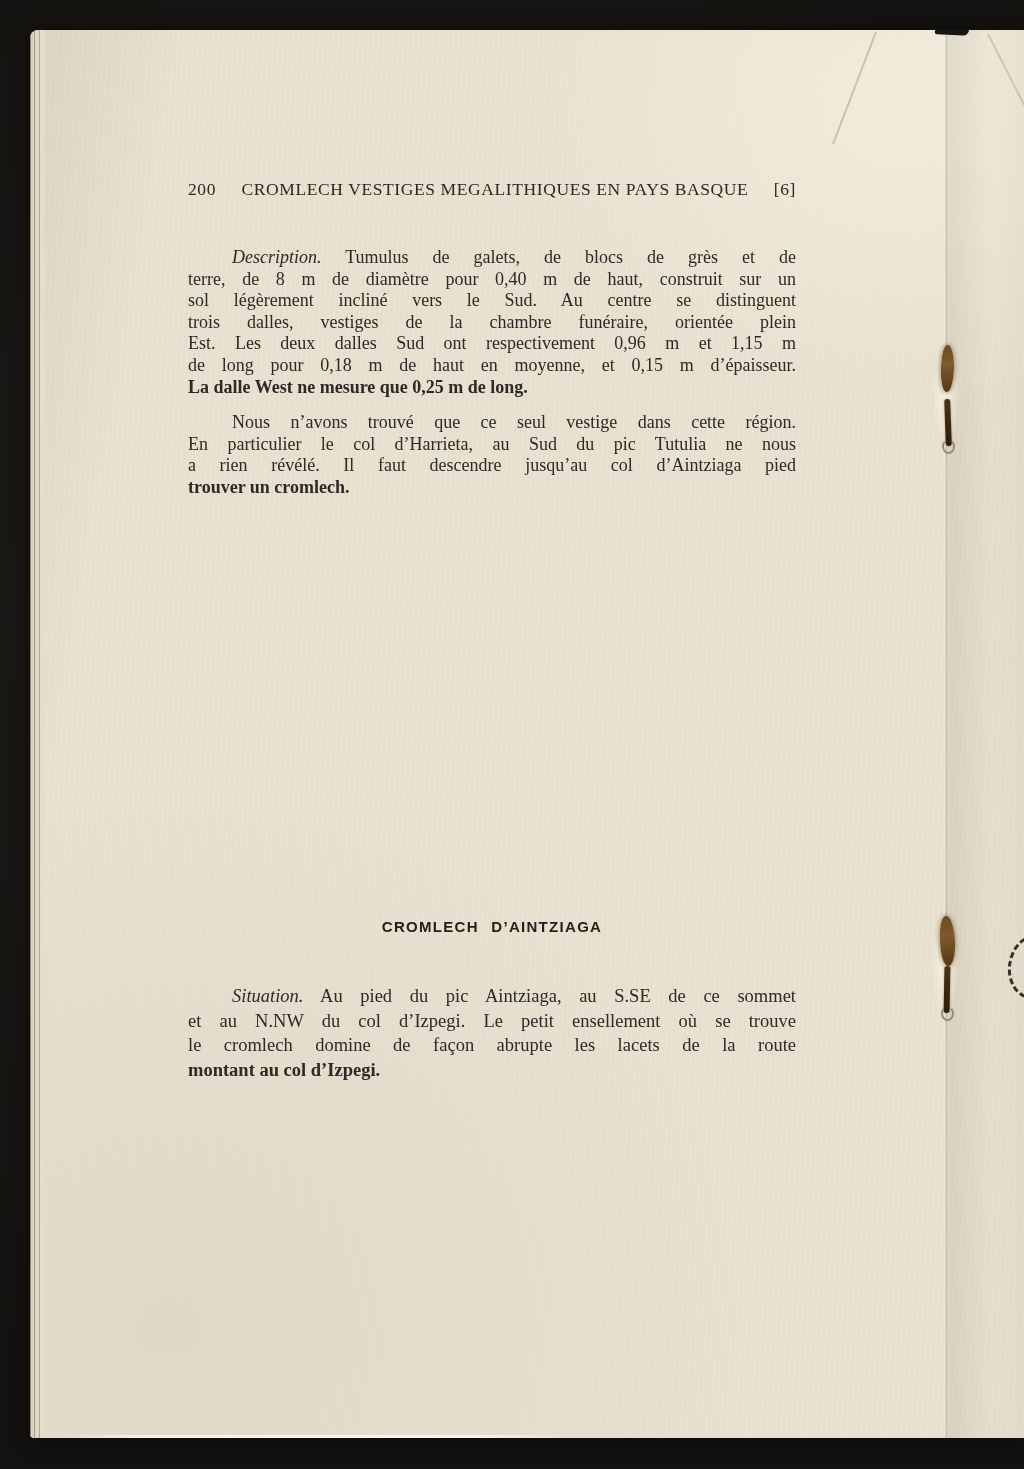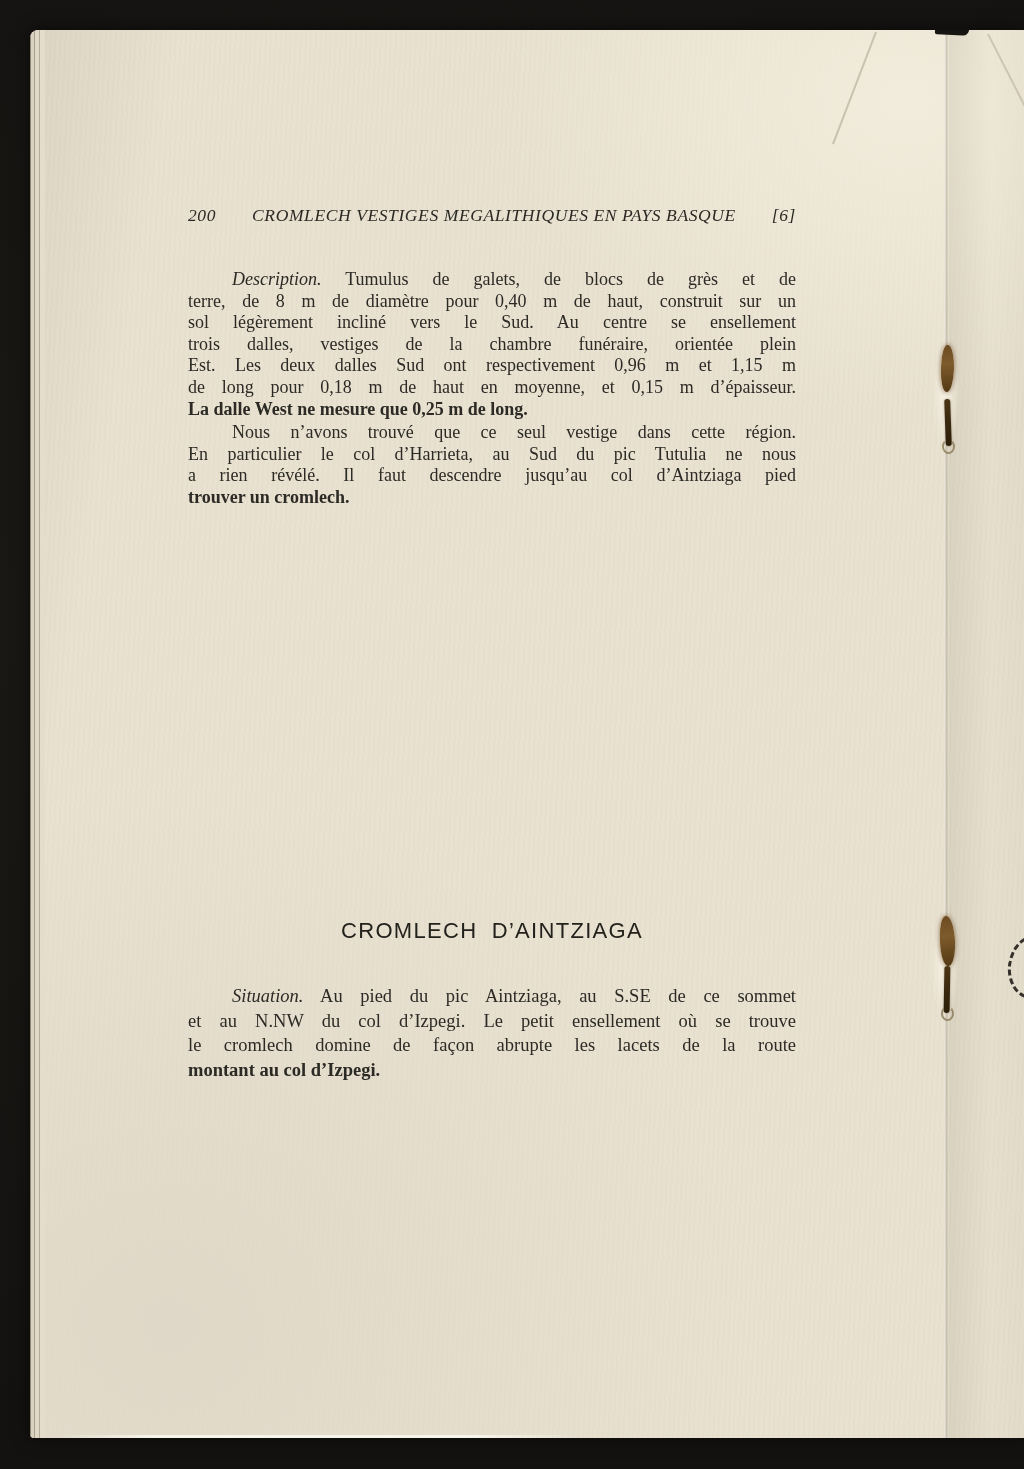--- a/index.html
+++ b/index.html
@@ -37,37 +37,37 @@
   .crease-d { position:absolute; background:rgba(130,118,95,0.35); width:2px; transform-origin:top center; }
   .d1 { left:845px; top:2px; height:120px; transform:rotate(21deg); }
   .d2 { left:957px; top:4px; height:96px; transform:rotate(-27deg); background:rgba(130,118,95,0.28); }
   .corner-notch {
     position:absolute; left:905px; top:-3px; width:34px; height:8px;
     background:#171512; transform:rotate(3deg); border-radius:0 0 6px 2px;
   }
 
   .text-col { position:absolute; left:158px; top:0; width:608px; height:100%; color:#2c2a25; }
   .header {
-    position:absolute; top:175px; left:0; width:100%;
+    position:absolute; top:149px; left:0; width:100%;
     display:flex; align-items:flex-end;
-    font-size:17.5px; letter-spacing:0.6px; color:#2b2923;font-style:italic;
+    font-size:17.5px; letter-spacing:0.6px; color:#2b2923;
   }
   .header .title { flex:1; text-align:center; }
   .para { position:absolute; left:0; width:100%; font-size:18px; line-height:21.6px; }
-  .p1 { top:217px;margin-top:22px; }
-  .p2 { top:392px; }
+  .p1 { top:217px; }
+  .p2 { top:382px; }
   .p3 { top:954px; font-size:18.5px; line-height:24.6px; }
   .line { text-align:justify; text-align-last:justify; }
   .line.last { text-align-last:auto;font-weight:bold; }
   .line.first { text-indent:44px; }
   .lead { font-style:italic; }
   .heading {
     position:absolute; top:888px; left:0; width:100%; margin:0;
     text-align:center; font-family:"Liberation Sans","DejaVu Sans",sans-serif;
-    font-weight:400; font-size:22px; letter-spacing:1.3px; word-spacing:7px;
+    font-weight:700; font-size:15px; letter-spacing:1.3px; word-spacing:7px;
     color:#22211b;
   }
 
   .staple-hole { position:absolute; width:28px; height:108px; border-radius:50%;
     background:radial-gradient(closest-side, rgba(249,244,232,0.95), rgba(249,244,232,0)); }
   .hole-a { left:902px; top:308px; }
   .hole-b { left:901px; top:880px; }
   .staple-top { position:absolute; border-radius:45% 55% 50% 50%;
     background:linear-gradient(175deg,#6d4b22 0%, #7e5b2c 40%, #523813 100%);
     box-shadow:0 0 4px 1px rgba(109,75,34,0.55); }
@@ -107,21 +107,21 @@
 
     <div class="header">
       <span class="num">200</span>
       <span class="title">CROMLECH VESTIGES MEGALITHIQUES EN PAYS BASQUE</span>
       <span class="issue">[6]</span>
     </div>
 
     <div class="para p1">
       <div class="line first"><span class="lead">Description.</span><span> Tumulus de galets, de blocs de grès et de</span></div>
       <div class="line">terre, de 8 m de diamètre pour 0,40 m de haut, construit sur un</div>
-      <div class="line">sol légèrement incliné vers le Sud. Au centre se ensellement</div>
+      <div class="line">sol légèrement incliné vers le Sud. Au centre se distinguent</div>
       <div class="line">trois dalles, vestiges de la chambre funéraire, orientée plein</div>
       <div class="line">Est. Les deux dalles Sud ont respectivement 0,96 m et 1,15 m</div>
       <div class="line">de long pour 0,18 m de haut en moyenne, et 0,15 m d’épaisseur.</div>
       <div class="line last">La dalle West ne mesure que 0,25 m de long.</div>
     </div>
 
     <div class="para p2">
       <div class="line first">Nous n’avons trouvé que ce seul vestige dans cette région.</div>
       <div class="line">En particulier le col d’Harrieta, au Sud du pic Tutulia ne nous</div>
       <div class="line">a rien révélé. Il faut descendre jusqu’au col d’Aintziaga pied</div>

